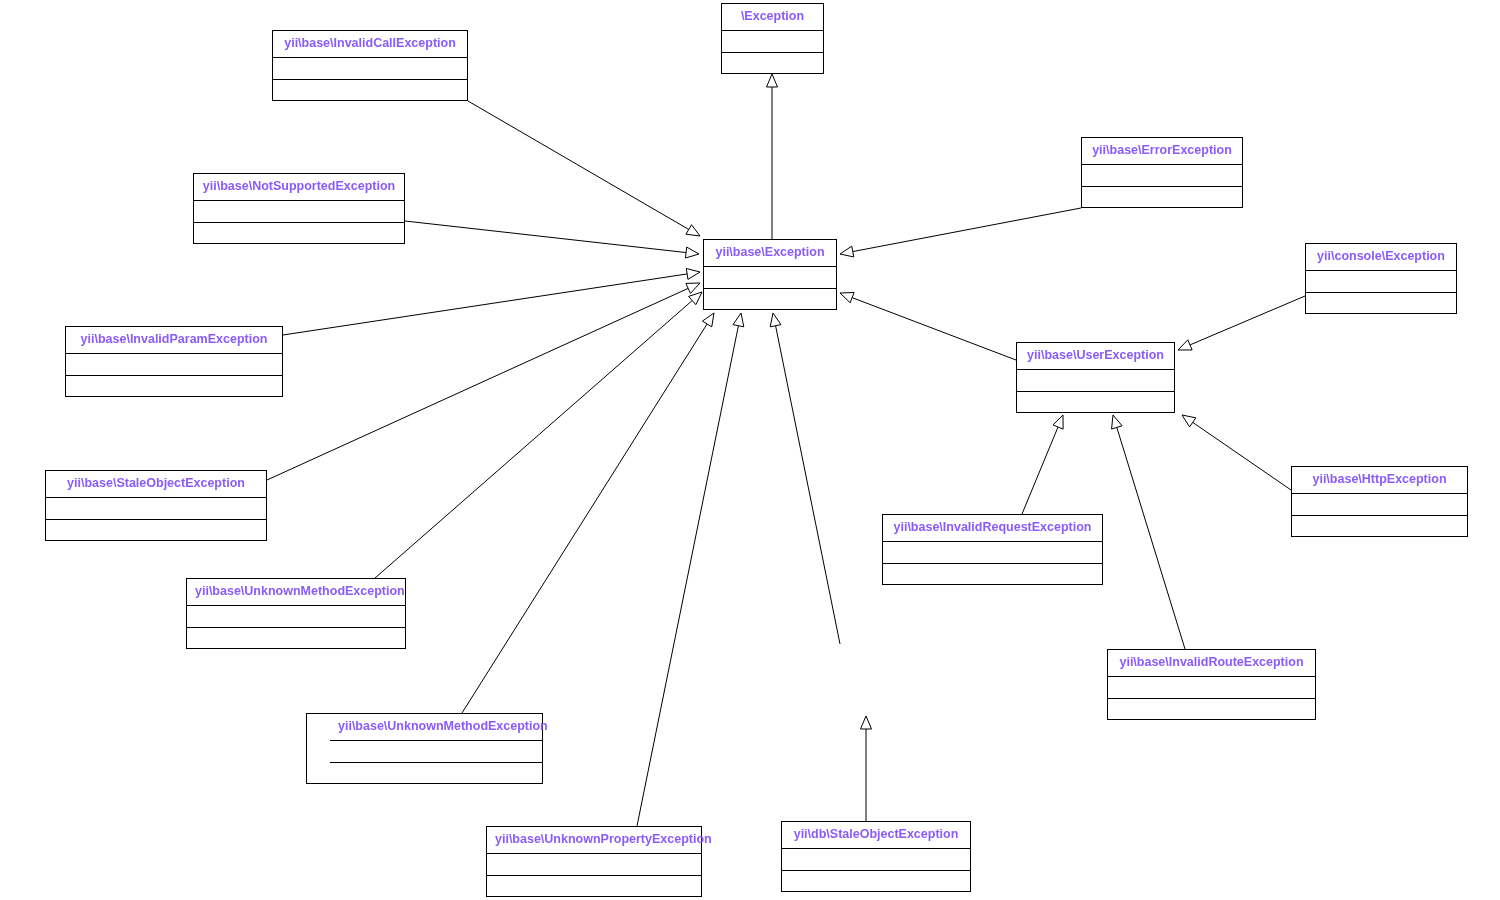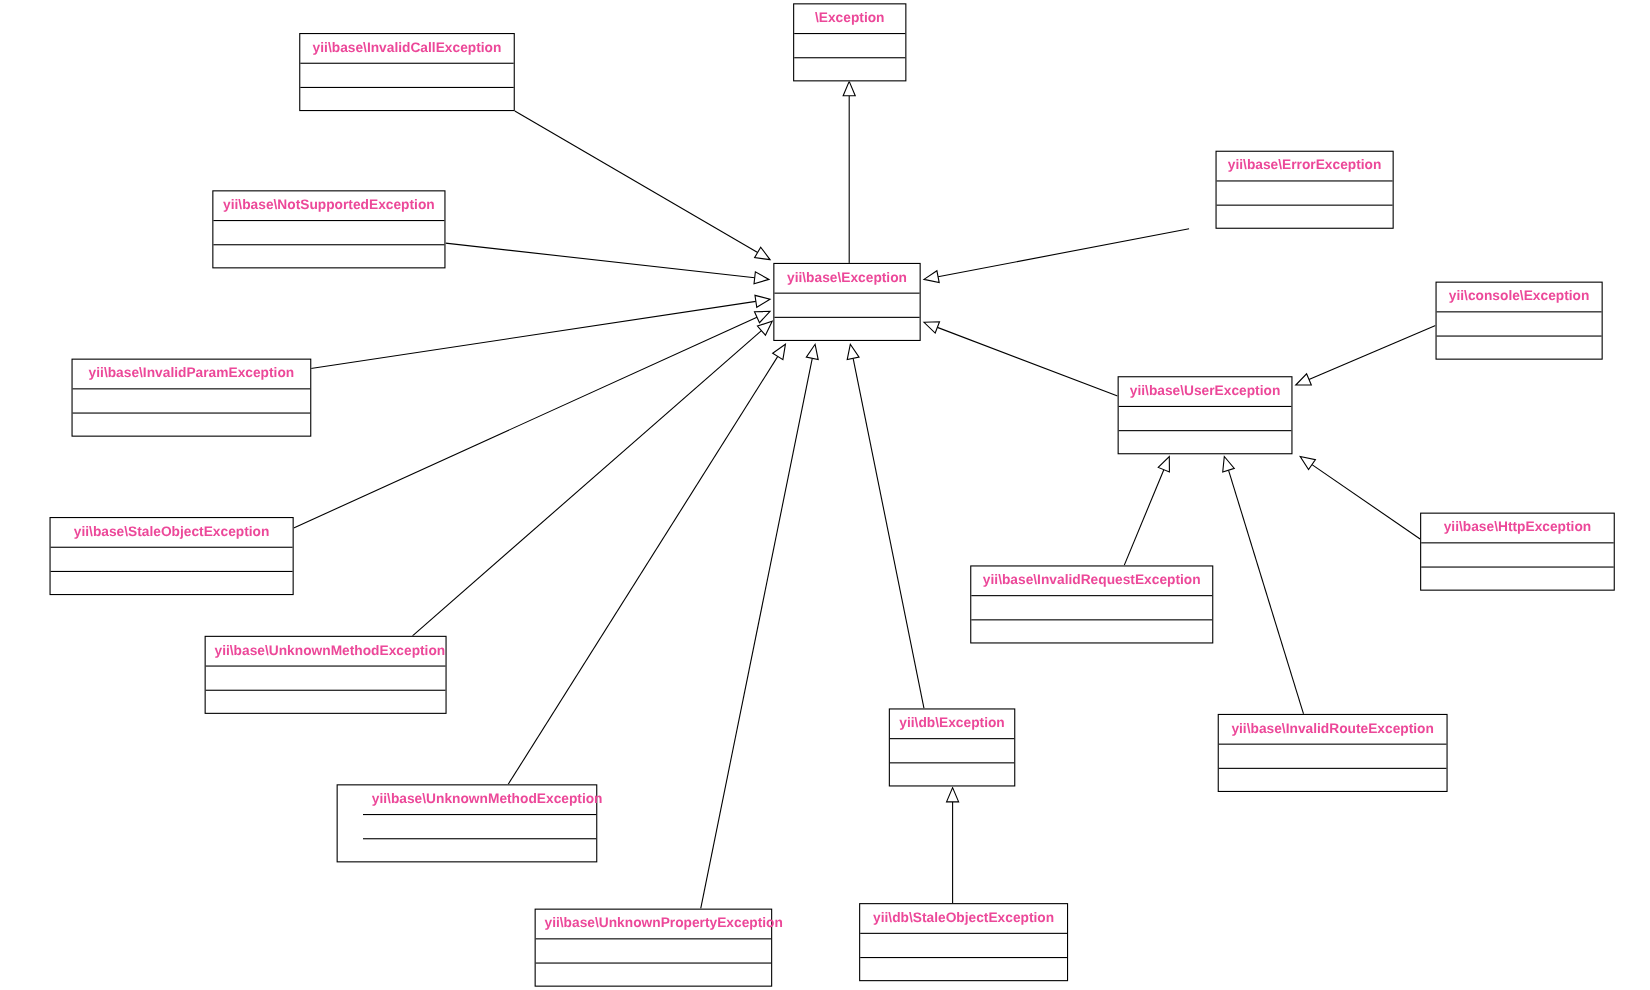--- a/index.html
+++ b/index.html
@@ -26,21 +26,21 @@
     position: absolute;
     box-sizing: border-box;
     border: 1px solid #000000;
     background: #ffffff;
     z-index: 5;
   }
   .uml-name {
     box-sizing: border-box;
     font-size: 12.5px;
     font-weight: bold;
-    color: #ec4899;
+    color: #8b5cf6;
     text-align: center;
     line-height: 1;
     padding: 6px 8px 7px 8px;
     border-bottom: 1px solid #000000;
     white-space: nowrap;
   }
   .uml-attrs {
     box-sizing: border-box;
     height: 22px;
     border-bottom: 1px solid #000000;
@@ -126,26 +126,26 @@
     <div class="uml-class" style="left: 306px; top: 713px; width: 237px; height: 71px; padding-left: 23px;">
       <div class="uml-name">yii\base\UnknownMethodException</div>
       <div class="uml-attrs"></div>
       <div class="uml-ops"></div>
     </div>
     <div class="uml-class" style="left: 486px; top: 826px; width: 216px; height: 71px;">
       <div class="uml-name">yii\base\UnknownPropertyException</div>
       <div class="uml-attrs"></div>
       <div class="uml-ops"></div>
     </div>
-    <div class="uml-class" style="left: 1081px; top: 137px; width: 162px; height: 71px; margin-left: 24px;">
+    <div class="uml-class" style="left: 1081px; top: 137px; width: 162px; height: 71px;">
       <div class="uml-name">yii\base\ErrorException</div>
       <div class="uml-attrs"></div>
       <div class="uml-ops"></div>
     </div>
-    <div class="uml-class" style="left: 1305px; top: 256px; width: 152px; height: 71px;">
+    <div class="uml-class" style="left: 1305px; top: 243px; width: 152px; height: 71px;">
       <div class="uml-name">yii\console\Exception</div>
       <div class="uml-attrs"></div>
       <div class="uml-ops"></div>
     </div>
     <div class="uml-class" style="left: 1016px; top: 342px; width: 159px; height: 71px;">
       <div class="uml-name">yii\base\UserException</div>
       <div class="uml-attrs"></div>
       <div class="uml-ops"></div>
     </div>
     <div class="uml-class" style="left: 1291px; top: 466px; width: 177px; height: 71px;">
@@ -156,23 +156,18 @@
     <div class="uml-class" style="left: 882px; top: 514px; width: 221px; height: 71px;">
       <div class="uml-name">yii\base\InvalidRequestException</div>
       <div class="uml-attrs"></div>
       <div class="uml-ops"></div>
     </div>
     <div class="uml-class" style="left: 1095px; top: 649px; width: 209px; height: 71px; margin-left: 12px;">
       <div class="uml-name">yii\base\InvalidRouteException</div>
       <div class="uml-attrs"></div>
       <div class="uml-ops"></div>
     </div>
-    <div class="uml-class" style="left: 808px; top: 644px; width: 115px; height: 71px;">
-      <div class="uml-name">yii\db\Exception</div>
-      <div class="uml-attrs"></div>
-      <div class="uml-ops"></div>
-    </div>
     <div class="uml-class" style="left: 781px; top: 821px; width: 190px; height: 71px;">
       <div class="uml-name">yii\db\StaleObjectException</div>
       <div class="uml-attrs"></div>
       <div class="uml-ops"></div>
     </div>
   </div>
 
 </body></html>

